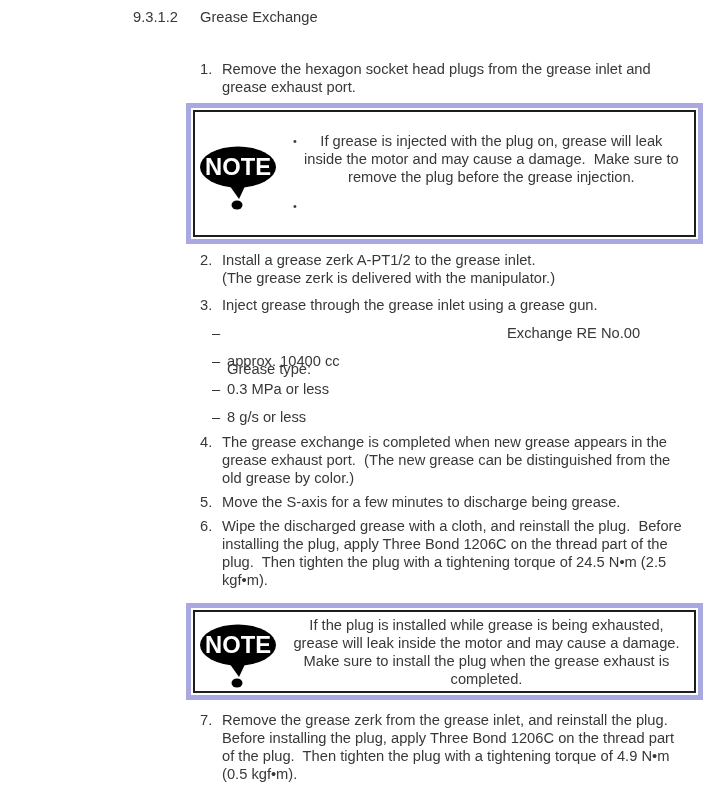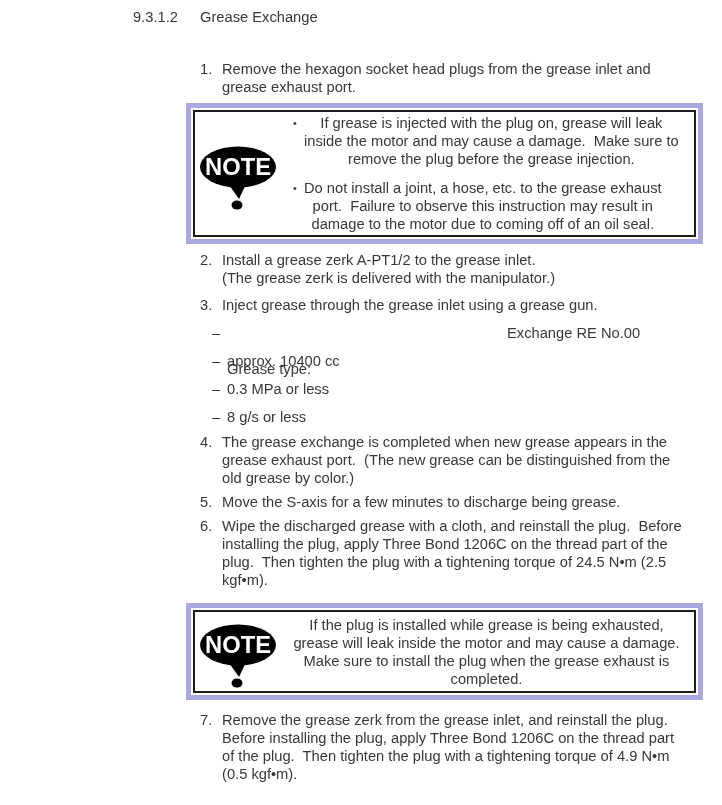--- a/index.html
+++ b/index.html
@@ -96,23 +96,20 @@
       </div>
       <div class="note-text-col">
         <div class="bullet-row">
           <span class="bullet-mark">•</span>
           <div class="bullet-txt">If grease is injected with the plug on, grease will leak
 inside the motor and may cause a damage.  Make sure to
 remove the plug before the grease injection.</div>
         </div>
         <div class="bullet-row">
           <span class="bullet-mark">•</span>
-          <div class="bullet-txt">Do not install a joint, a hose, etc. to the grease exhaust
-port.  Failure to observe this instruction may result in
-damage to the motor due to coming off of an oil seal.</div>
         </div>
       </div>
     </div>
   </div>
 
   <div class="abs item" id="item2">
     <span class="inum">2.</span>
     <div class="itxt">Install a grease zerk A-PT1/2 to the grease inlet.
 (The grease zerk is delivered with the manipulator.)</div>
   </div>

